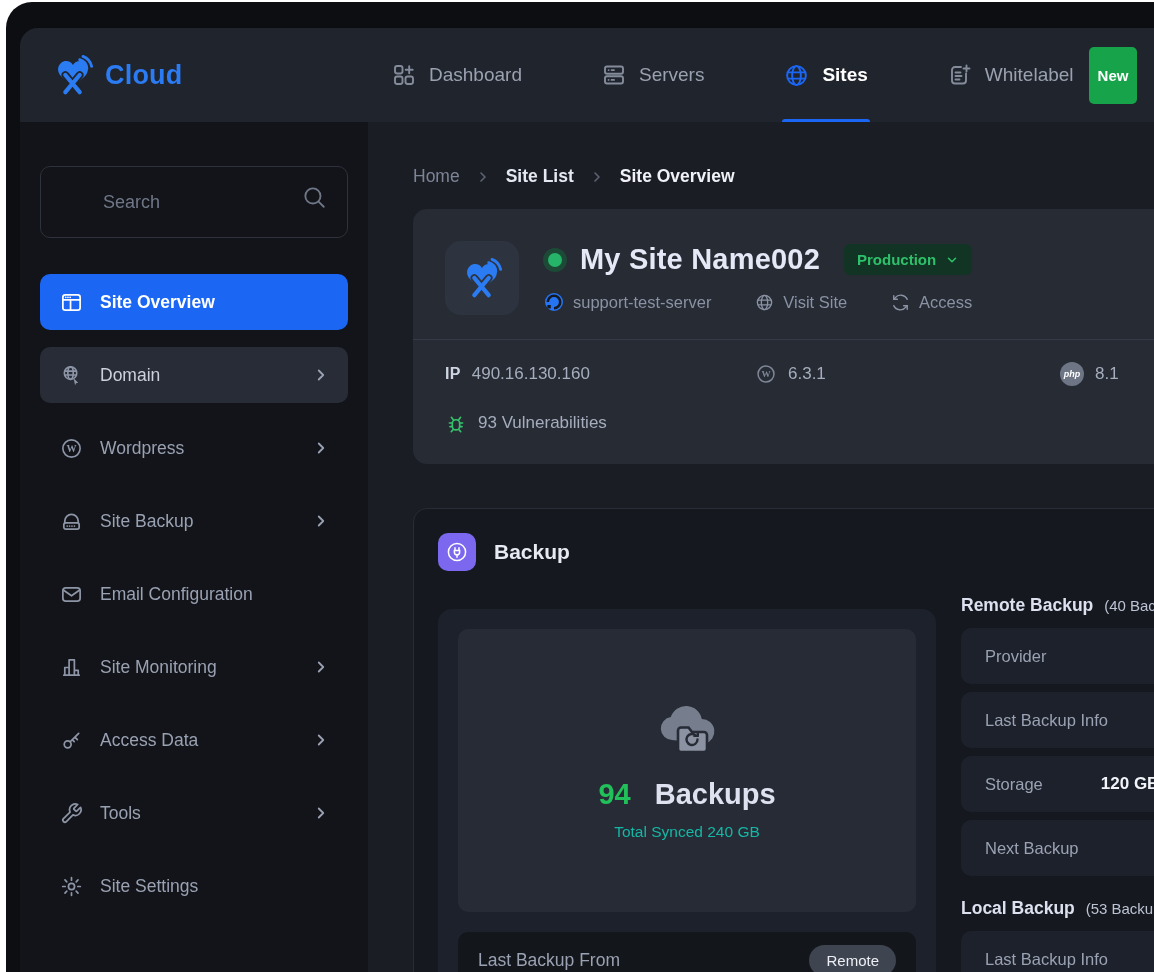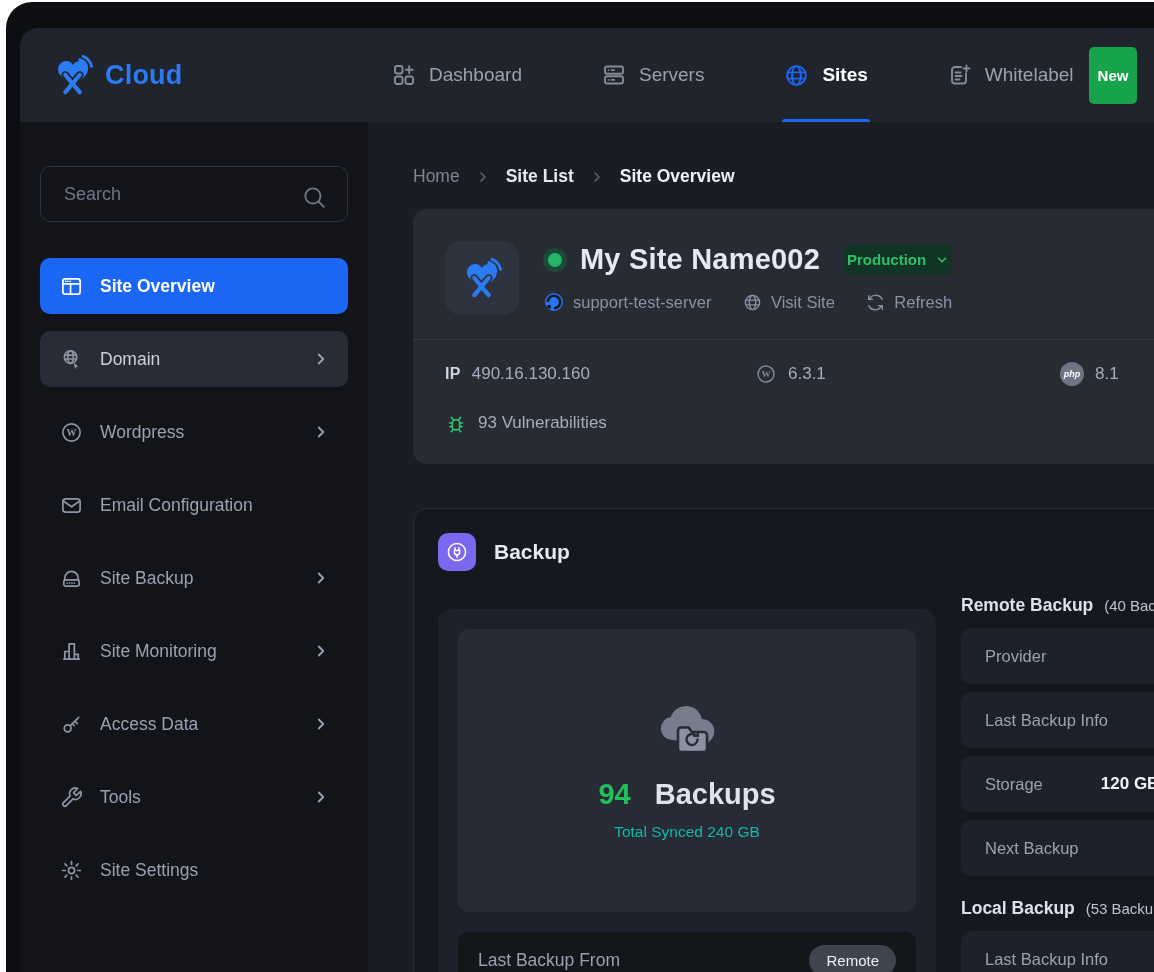--- a/index.html
+++ b/index.html
@@ -24,22 +24,22 @@
   .nav-item.active { color:#ffffff; font-weight:600; }
   .nav-item.active .nicon { color:var(--accent); }
   .nav-item.active::after { content:""; position:absolute; left:-2px; right:-2px; bottom:0;
     height:3px; border-radius:3px 3px 0 0; background:var(--accent); }
   .new-badge { background:var(--badge-green); color:#fff; font-size:15px; font-weight:700;
     padding:20px 9px; border-radius:5px; margin-left:2px; }
 
   
   .bodyrow { flex:1; display:flex; min-height:0; }
   .sidebar { width:348px; flex:none; background:#121419; padding:44px 20px 0 20px; }
-  .search-box { position:relative; height:56px; border:1px solid #2d323d; border-radius:10px;
-    background:transparent; margin-bottom:36px; }
+  .search-box { position:relative; height:72px; border:1px solid #2d323d; border-radius:10px;
+    background:transparent; margin-bottom:36px;padding-left:39px; }
   .search-box input { width:100%; height:100%; background:transparent; border:none; outline:none;
     color:#c7ccd8; font-size:18px; padding:0 54px 0 23px; font-family:inherit; }
   .search-box input::placeholder { color:#6f7787; }
   .search-box .sicon { position:absolute; right:20px; top:17px; color:#6f7787; }
 
   .menu-item { height:56px; border-radius:10px; display:flex; align-items:center;
     padding:0 18px 0 20px; gap:17px; margin-bottom:17px; color:#99a1b2; font-size:17.5px;
     cursor:pointer; }
   .menu-item .micon { color:#8d95a6; display:flex; flex:none; }
   .menu-item .chev { margin-left:auto; color:#99a1b2; display:flex; }
@@ -60,21 +60,21 @@
   .site-card { margin-top:22px; width:800px; background:#262b34; border-radius:14px; }
   .site-card-head { display:flex; gap:25px; padding:32px 32px 24px 32px; }
   .avatar { width:74px; height:74px; border-radius:16px; background:#2e343f; flex:none;
     display:flex; align-items:center; justify-content:center; --cutout:#2e343f; }
   .site-head-text { padding-top:2px; }
   .title-row { display:flex; align-items:center; gap:14px; }
   .status-dot { width:14px; height:14px; border-radius:50%; background:#25b469;
     box-shadow:0 0 0 5px #1d4a36; margin:0 4px; flex:none; }
   .site-title { color:#e5e8f6; font-size:29px; font-weight:700; letter-spacing:.2px; }
   .env-badge { display:inline-flex; align-items:center; gap:9px; background:#113424;
-    color:#2fc06a; font-size:15px; font-weight:600; padding:7px 3px; border-radius:6px;
+    color:#2fc06a; font-size:15px; font-weight:600; padding:7px 13px; border-radius:6px;
     margin-left:10px; cursor:pointer; }
   .meta-row { display:flex; align-items:center; gap:28px; margin-top:16px;
     color:#8a92a4; font-size:16.5px;justify-content:space-between; }
   .meta-item { display:flex; align-items:center; gap:9px; cursor:pointer; }
   .meta-item .micn { display:flex; color:#8a92a4; }
   .divider { border-top:1px solid #343b47; }
   .stats { padding:22px 32px 30px 32px; display:grid; grid-template-columns:310px 305px 1fr;
     row-gap:26px; }
   .stat { display:flex; align-items:center; gap:11px; color:#a6adbd; font-size:17px; white-space:nowrap; }
   .stat .sic { display:flex; color:#7f8798; flex:none; }
@@ -242,42 +242,42 @@
           <span>Wordpress</span>
           <span class="chev">
             <svg width="18" height="18" viewBox="0 0 24 24" fill="none" stroke="currentColor" stroke-width="2.4" stroke-linecap="round" stroke-linejoin="round">
                 <path d="M9 6l6 6-6 6"></path>
               </svg>
           </span>
         </div>
 
         <div class="menu-item">
           <span class="micon">
-            <svg width="23" height="23" viewBox="0 0 24 24" fill="none" stroke="currentColor" stroke-width="1.8" stroke-linecap="round" stroke-linejoin="round">
-              <rect x="3" y="5" width="18" height="14" rx="3"></rect>
-              <path d="M3.8 7.5 12 13.3l8.2-5.8"></path>
-            </svg>
-          </span>
-          <span>Email Configuration</span>
-        </div>
-
-        <div class="menu-item">
-          <span class="micon">
             <svg width="23" height="23" viewBox="0 0 24 24" fill="none" stroke="currentColor" stroke-width="1.8" stroke-linecap="round">
               <path d="M5 13.5v-2a7 7 0 0 1 14 0v2"></path>
               <rect x="4" y="13.5" width="16" height="6.5" rx="2"></rect>
               <path d="M7.5 16.8h.01M10 16.8h.01M12.5 16.8h.01M15 16.8h.01"></path>
             </svg>
           </span>
           <span>Site Backup</span>
           <span class="chev">
             <svg width="18" height="18" viewBox="0 0 24 24" fill="none" stroke="currentColor" stroke-width="2.4" stroke-linecap="round" stroke-linejoin="round">
                 <path d="M9 6l6 6-6 6"></path>
               </svg>
           </span>
+        </div>
+
+        <div class="menu-item">
+          <span class="micon">
+            <svg width="23" height="23" viewBox="0 0 24 24" fill="none" stroke="currentColor" stroke-width="1.8" stroke-linecap="round" stroke-linejoin="round">
+              <rect x="3" y="5" width="18" height="14" rx="3"></rect>
+              <path d="M3.8 7.5 12 13.3l8.2-5.8"></path>
+            </svg>
+          </span>
+          <span>Email Configuration</span>
         </div>
 
         <div class="menu-item">
           <span class="micon">
             <svg width="23" height="23" viewBox="0 0 24 24" fill="none" stroke="currentColor" stroke-width="1.8" stroke-linecap="round" stroke-linejoin="round">
               <path d="M5 20v-8h4.5v8M9.5 20V4H15v16M15 20v-5h4v5"></path>
               <path d="M4 20h16"></path>
             </svg>
           </span>
           <span>Site Monitoring</span>
@@ -395,21 +395,21 @@
                   </span>
                   <span>Visit Site</span>
                 </span>
                 <span class="meta-item">
                   <span class="micn">
                     <svg width="19" height="19" viewBox="0 0 24 24" fill="none" stroke="currentColor" stroke-width="1.8" stroke-linecap="round" stroke-linejoin="round">
                       <path d="M20.5 8A9 9 0 0 0 5.2 6.2L3.5 8M3.5 16a9 9 0 0 0 15.3 1.8l1.7-1.8"></path>
                       <path d="M3.5 3.5V8H8M20.5 20.5V16H16"></path>
                     </svg>
                   </span>
-                  <span>Refresh</span>
+                  <span>Access</span>
                 </span>
               </div>
             </div>
           </div>
           <div class="divider"></div>
           <div class="stats">
             <div class="stat">
               <span class="ip-label">IP</span>
               <span>490.16.130.160</span>
             </div>

